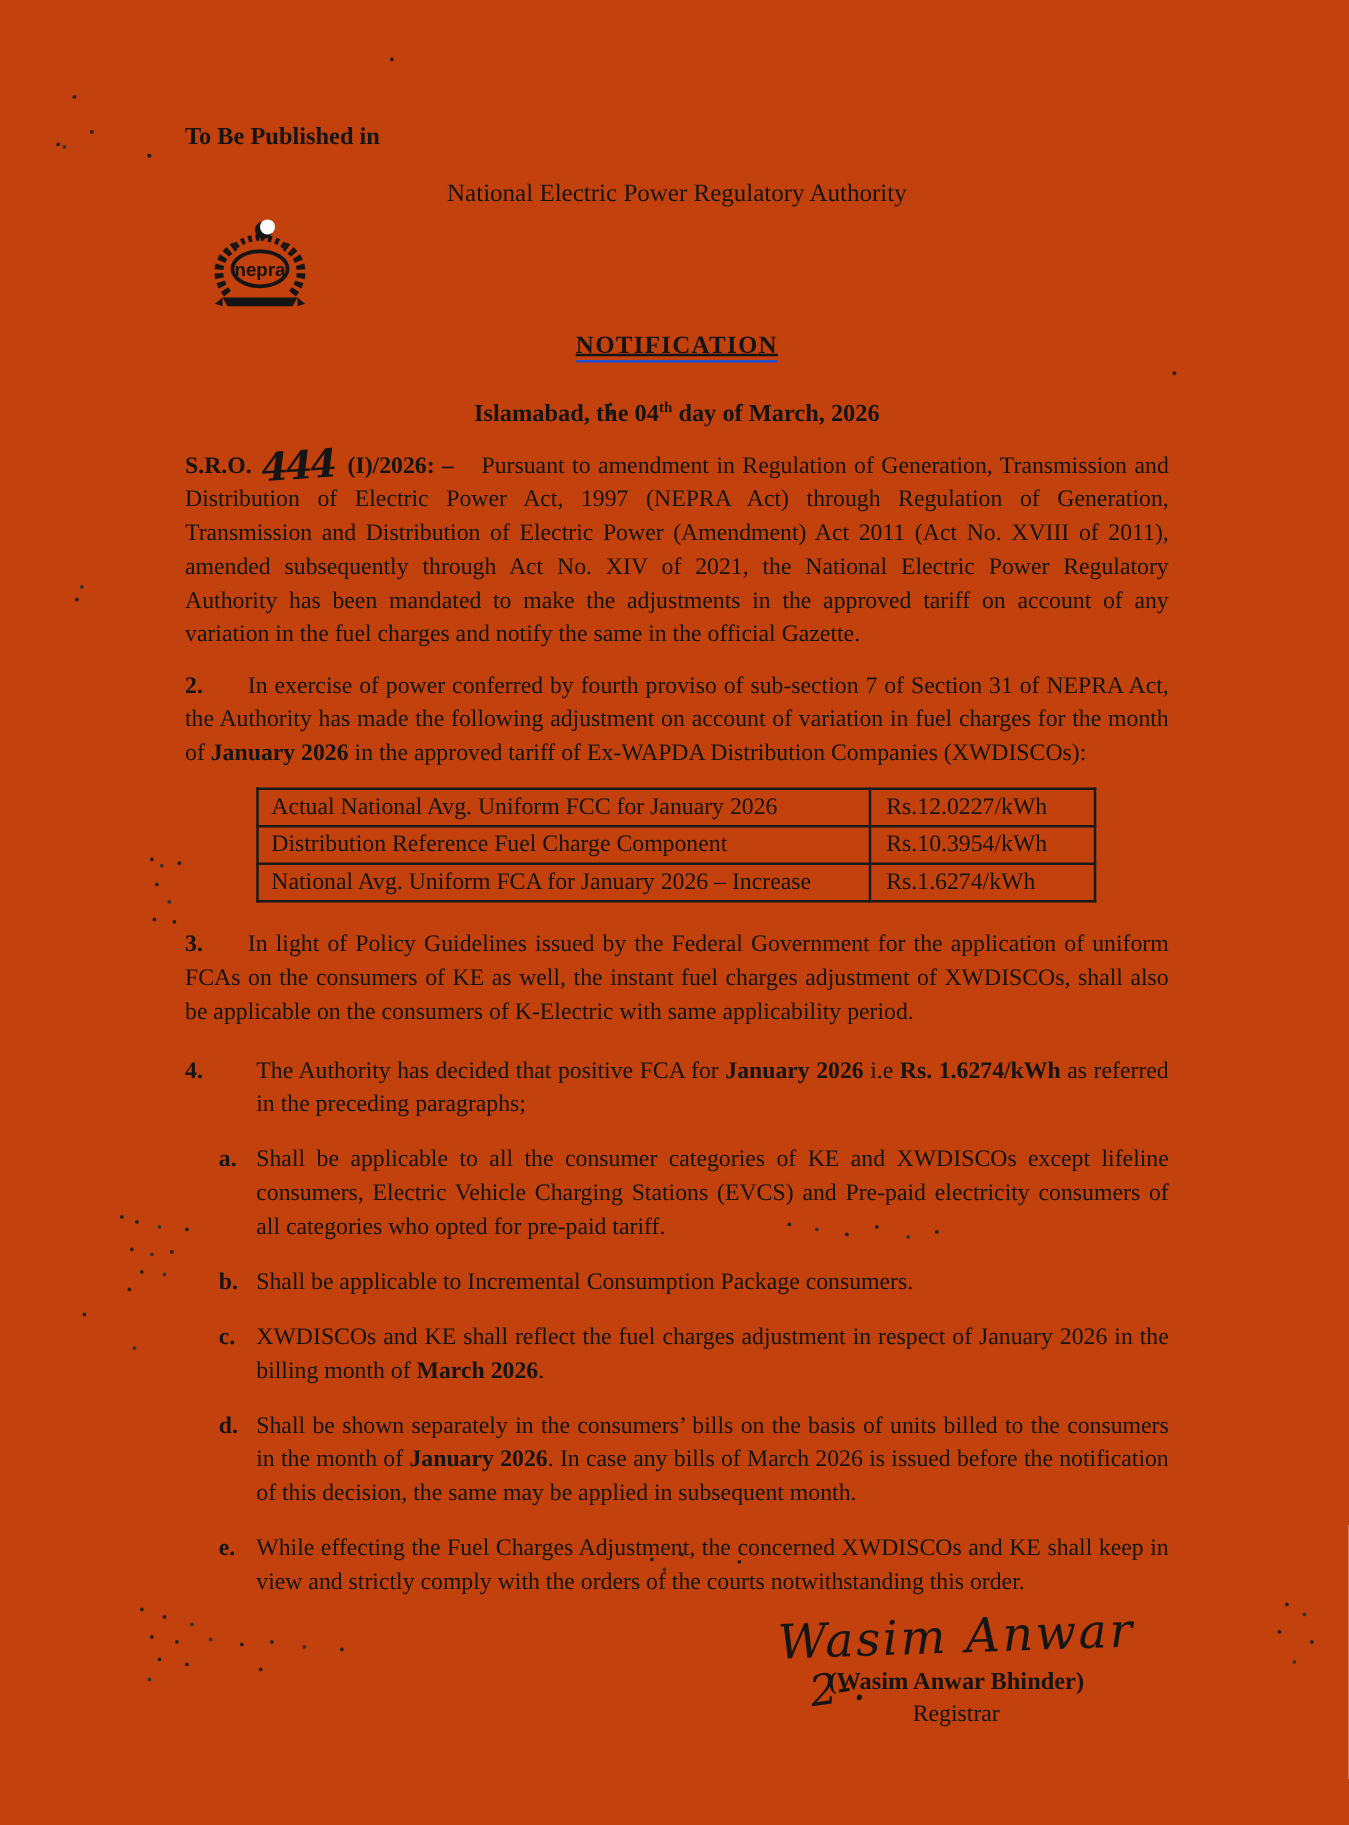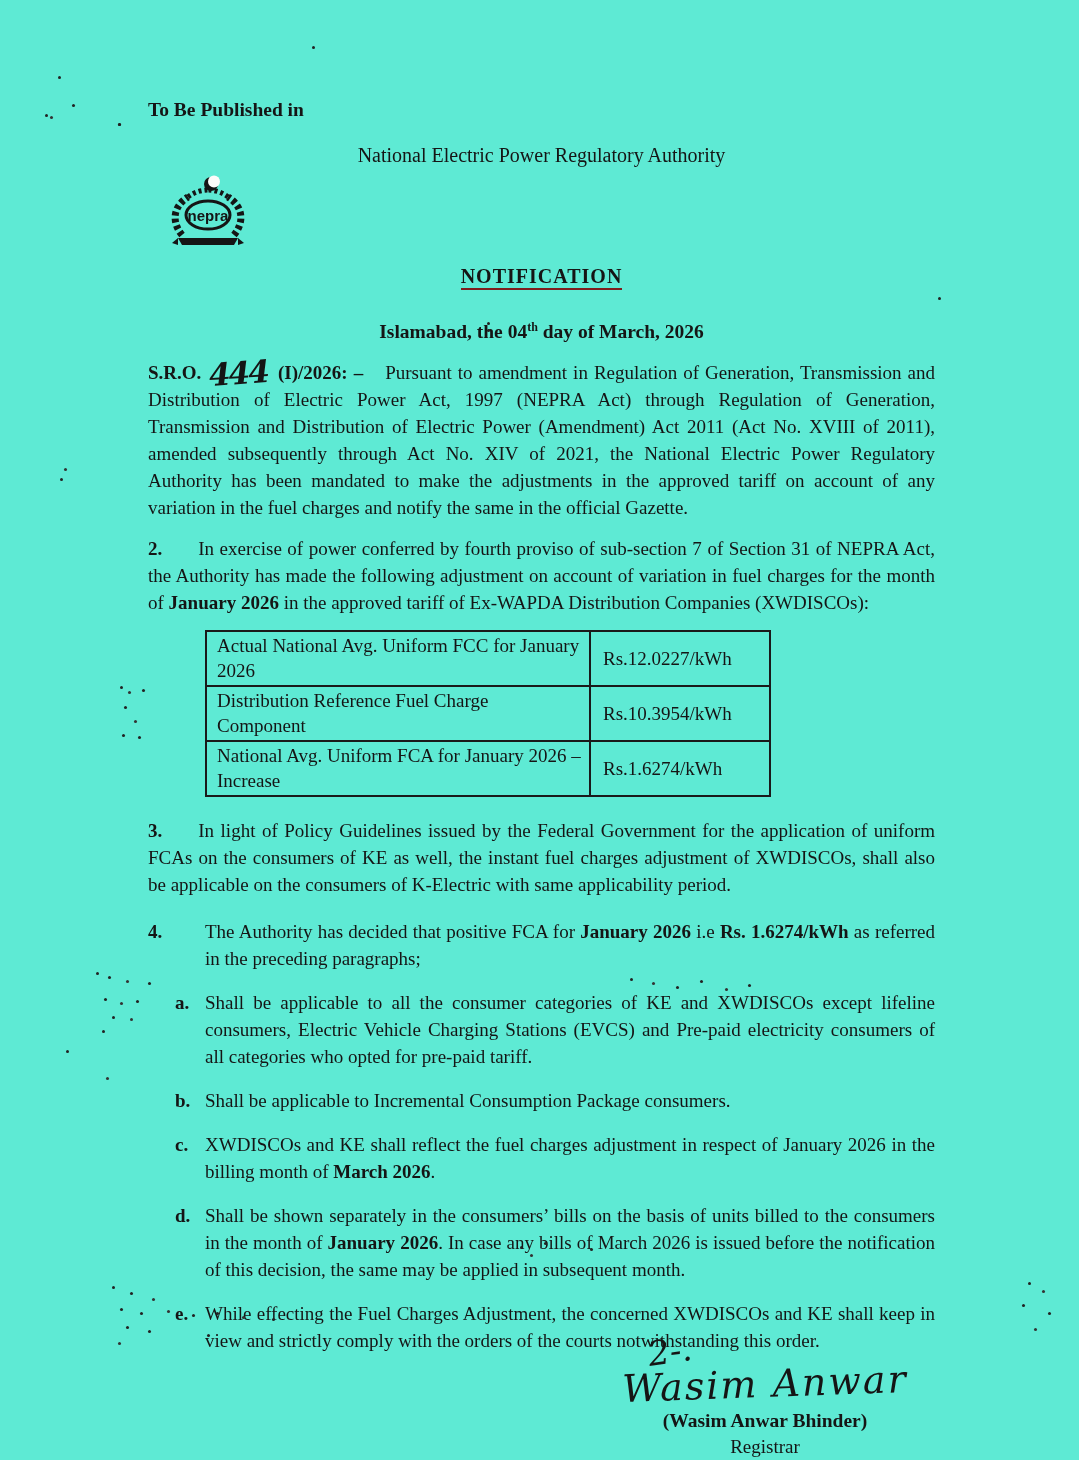--- a/index.html
+++ b/index.html
@@ -1,40 +1,40 @@
 <!DOCTYPE html>
 <html><head>
 <meta charset="utf-8">
 <style>
   html,body{margin:0;padding:0;background:#e8e8e6;}
   .page{
     position:relative;
     width:1079px;height:1460px;
     margin:0 auto;
-    background:#5eead4;
+    background:#c2410c;
     color:#151515;
     font-family:"Liberation Serif", serif;
     font-size:19px;
     line-height:27px;
     overflow:hidden;
     box-sizing:border-box;
     padding:96px 144px 0 148px;
   }
   .bold{font-weight:bold;}
   .underline{text-decoration:underline;}
   .just{text-align:justify;}
 
   .pub-block{font-weight:bold;font-size:19.5px;line-height:28px;}
   .authority{font-weight:normal;font-size:20px;margin-top:18px;text-align:center;}
   .emblem-wrap{margin-top:6px;text-align:left;height:78px;}
   .notif-title{
     margin-top:10px;text-align:center;font-weight:bold;font-size:20px;
     letter-spacing:1px;
   }
-  .notif-title span{border-bottom:2px solid #7f1d1d;padding-bottom:1px;}
+  .notif-title span{border-bottom:2px solid #1d4ed8;padding-bottom:1px;text-decoration:underline;}
   .dateline{margin-top:28px;text-align:center;font-weight:bold;font-size:19.5px;}
   sup{font-size:12px;line-height:0;}
 
   .para{margin-top:14px;}
   .pnum{font-weight:bold;}
   .gap{display:inline-block;width:36px;}
   .gap-sm{display:inline-block;width:10px;}
 
   .handnum{
     display:inline-block;
@@ -49,21 +49,21 @@
     font-weight:bold;
   }
 
   .hang{display:flex;margin-top:16px;}
   .hang .numcol{width:57px;flex:0 0 57px;font-weight:bold;}
   .hang .body{flex:1;text-align:justify;}
 
   .fca-table{
     border-collapse:collapse;
     margin:14px 0 0 57px;
-    width:566px;
+    width:672px;
     font-size:19px;
   }
   .fca-table td{
     border:2px solid #1a1a1a;
     padding:1px 8px 2px 10px;
     line-height:25px;
   }
   .fca-table td.val{width:158px;padding-left:12px;}
   .fca-table tr.hl td{font-weight:normal;}
 

